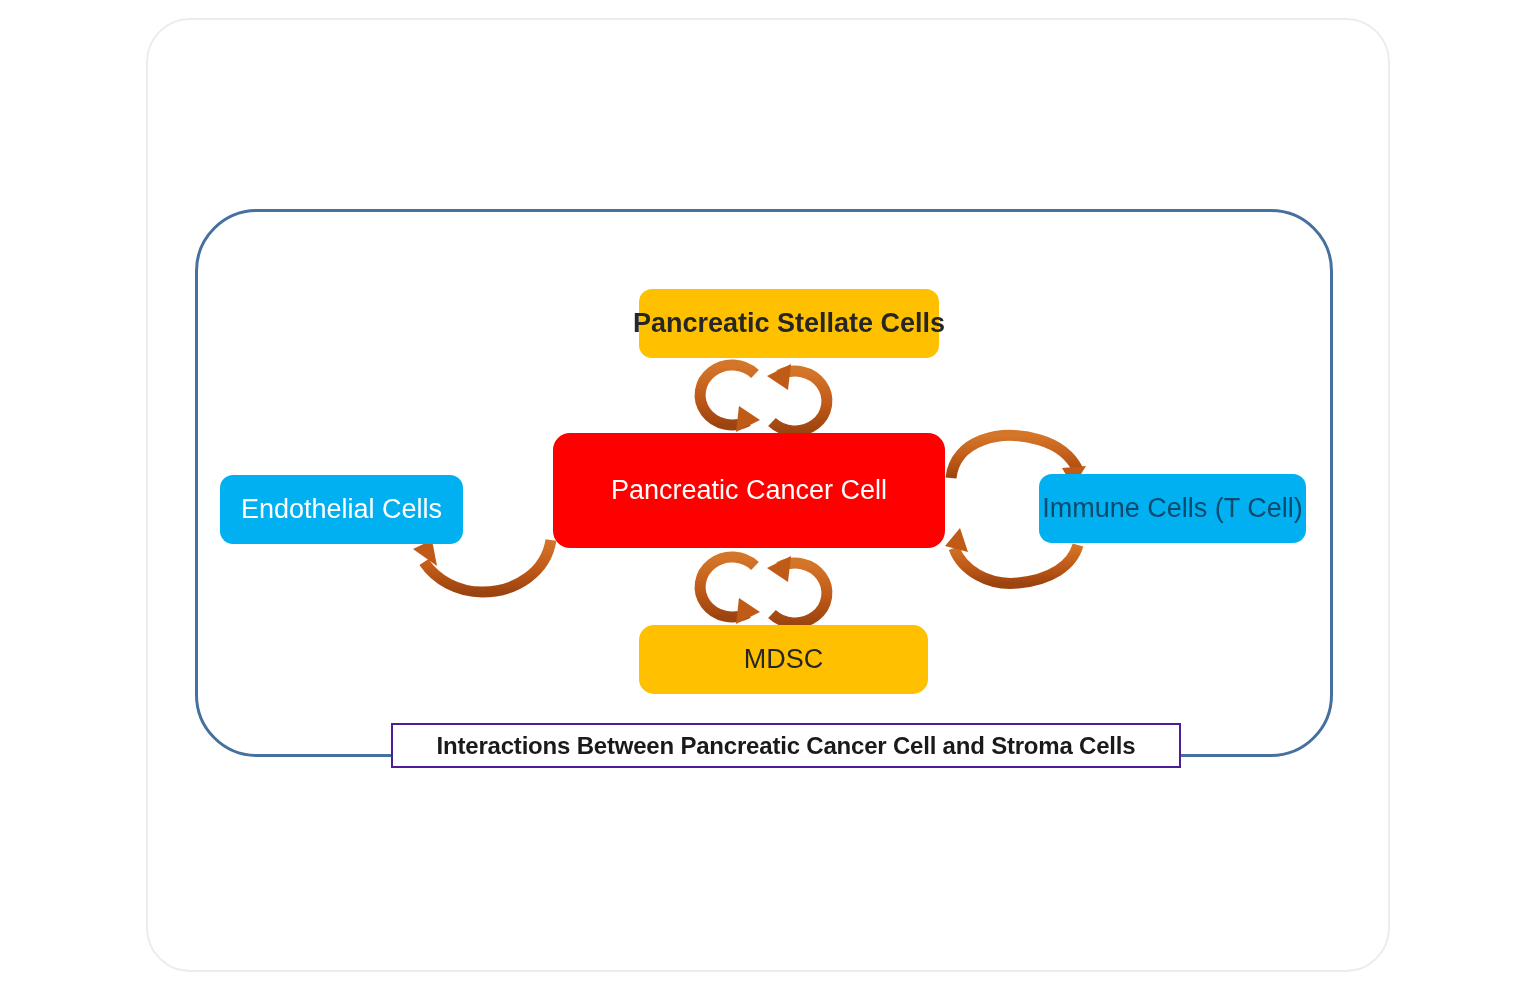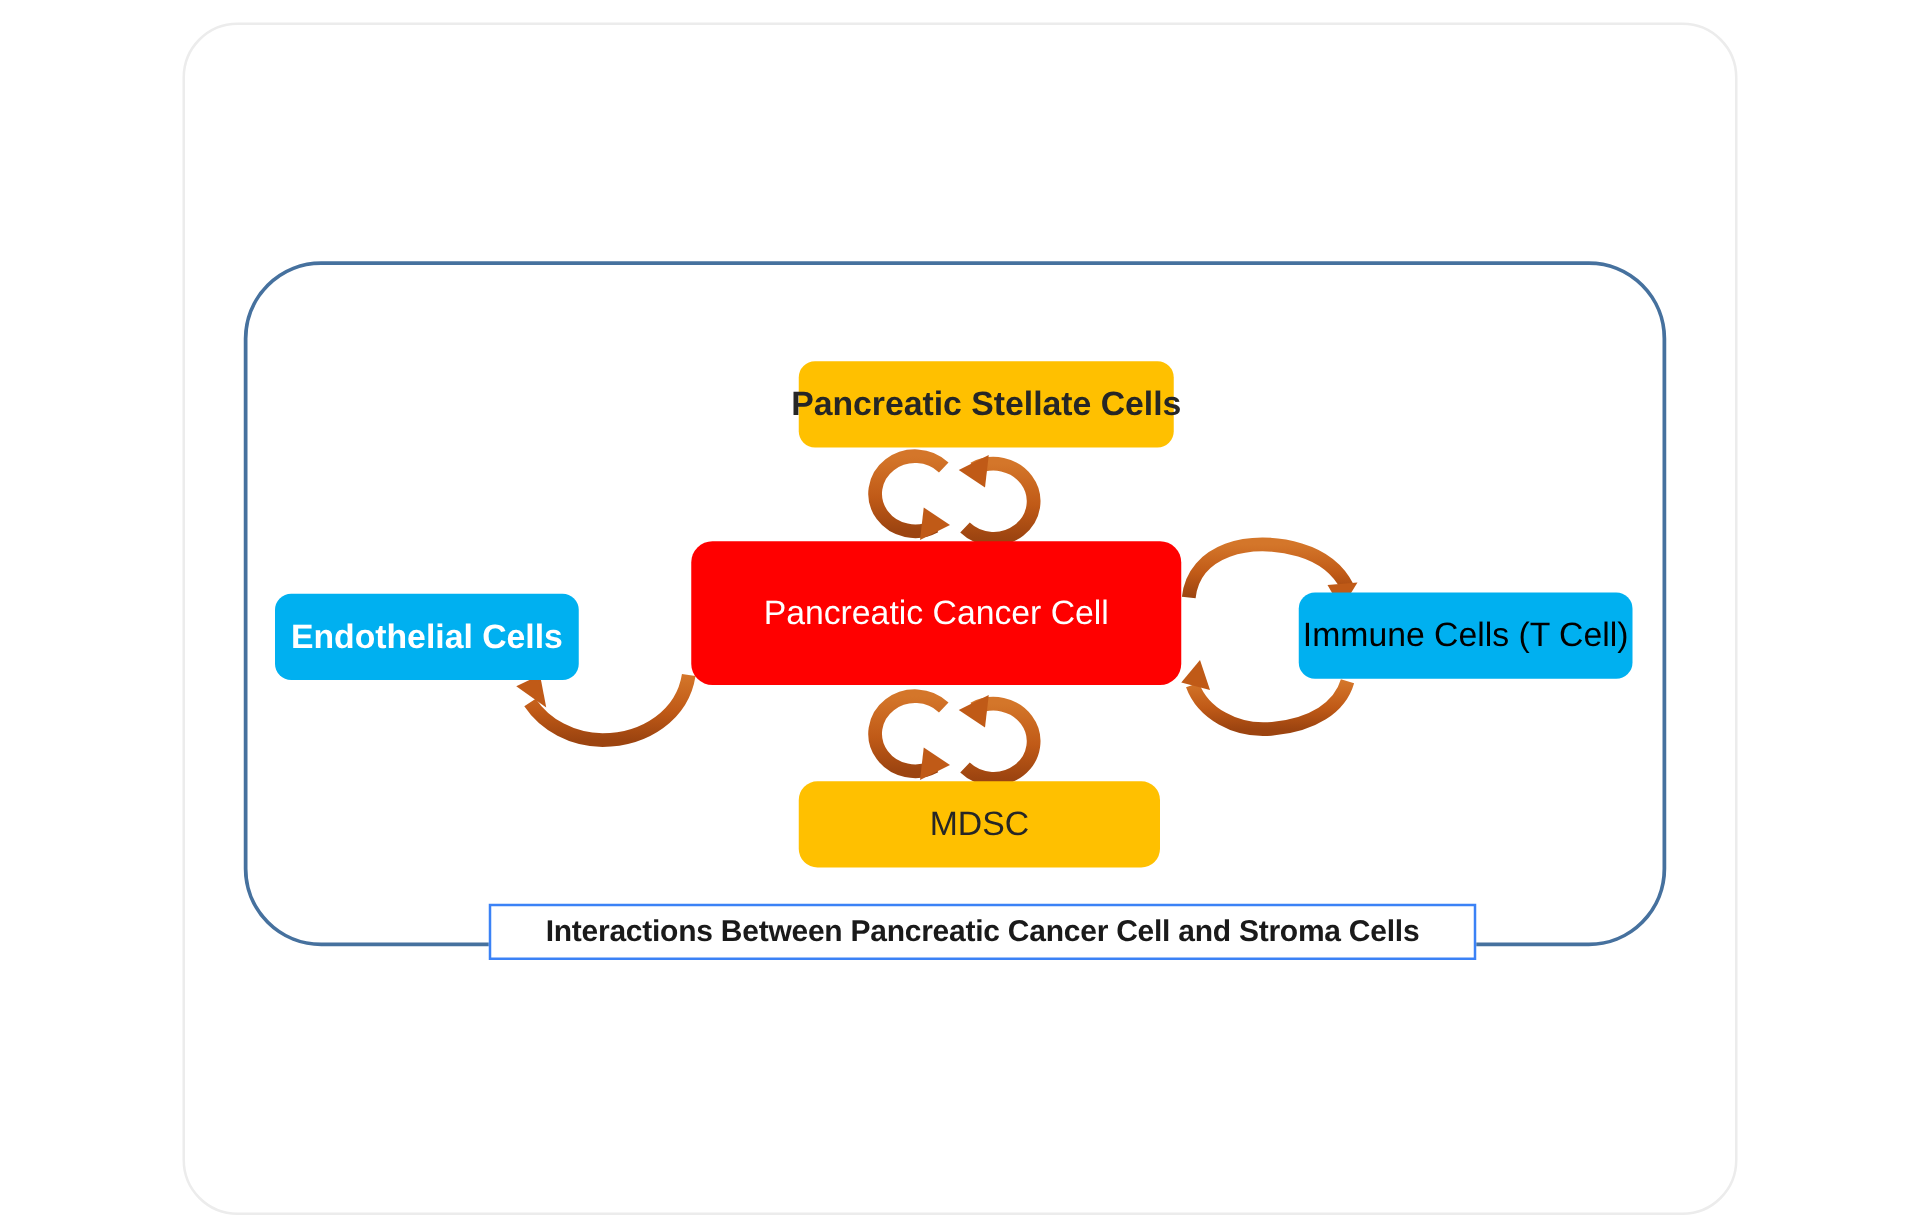--- a/index.html
+++ b/index.html
@@ -85,31 +85,31 @@
 
   .node-endothelial {
     left: 220px;
     top: 475px;
     width: 243px;
     height: 69px;
     background: #00B0F0;
     border-radius: 13px;
     color: #ffffff;
     font-size: 27px;
-    font-weight: bold;
+    font-weight: normal;
   }
 
   .node-immune {
     left: 1039px;
     top: 474px;
     width: 267px;
     height: 69px;
     background: #00B0F0;
     border-radius: 13px;
-    color: #000000;
+    color: #0c4a6e;
     font-size: 27px;
     font-weight: normal;
   }
 
   .node-mdsc {
     left: 639px;
     top: 625px;
     width: 289px;
     height: 69px;
     background: #FFC000;
@@ -130,21 +130,21 @@
   }
 
   
   .caption-box {
     position: absolute;
     left: 391px;
     top: 723px;
     width: 790px;
     height: 45px;
     background: #ffffff;
-    border: 2px solid #3b82f6;
+    border: 2px solid #4c1d95;
     box-sizing: border-box;
     display: flex;
     align-items: center;
     justify-content: center;
     color: #1a1a1a;
     font-size: 24px;
     font-weight: bold;
     white-space: nowrap;
     letter-spacing: -0.2px;
   }

